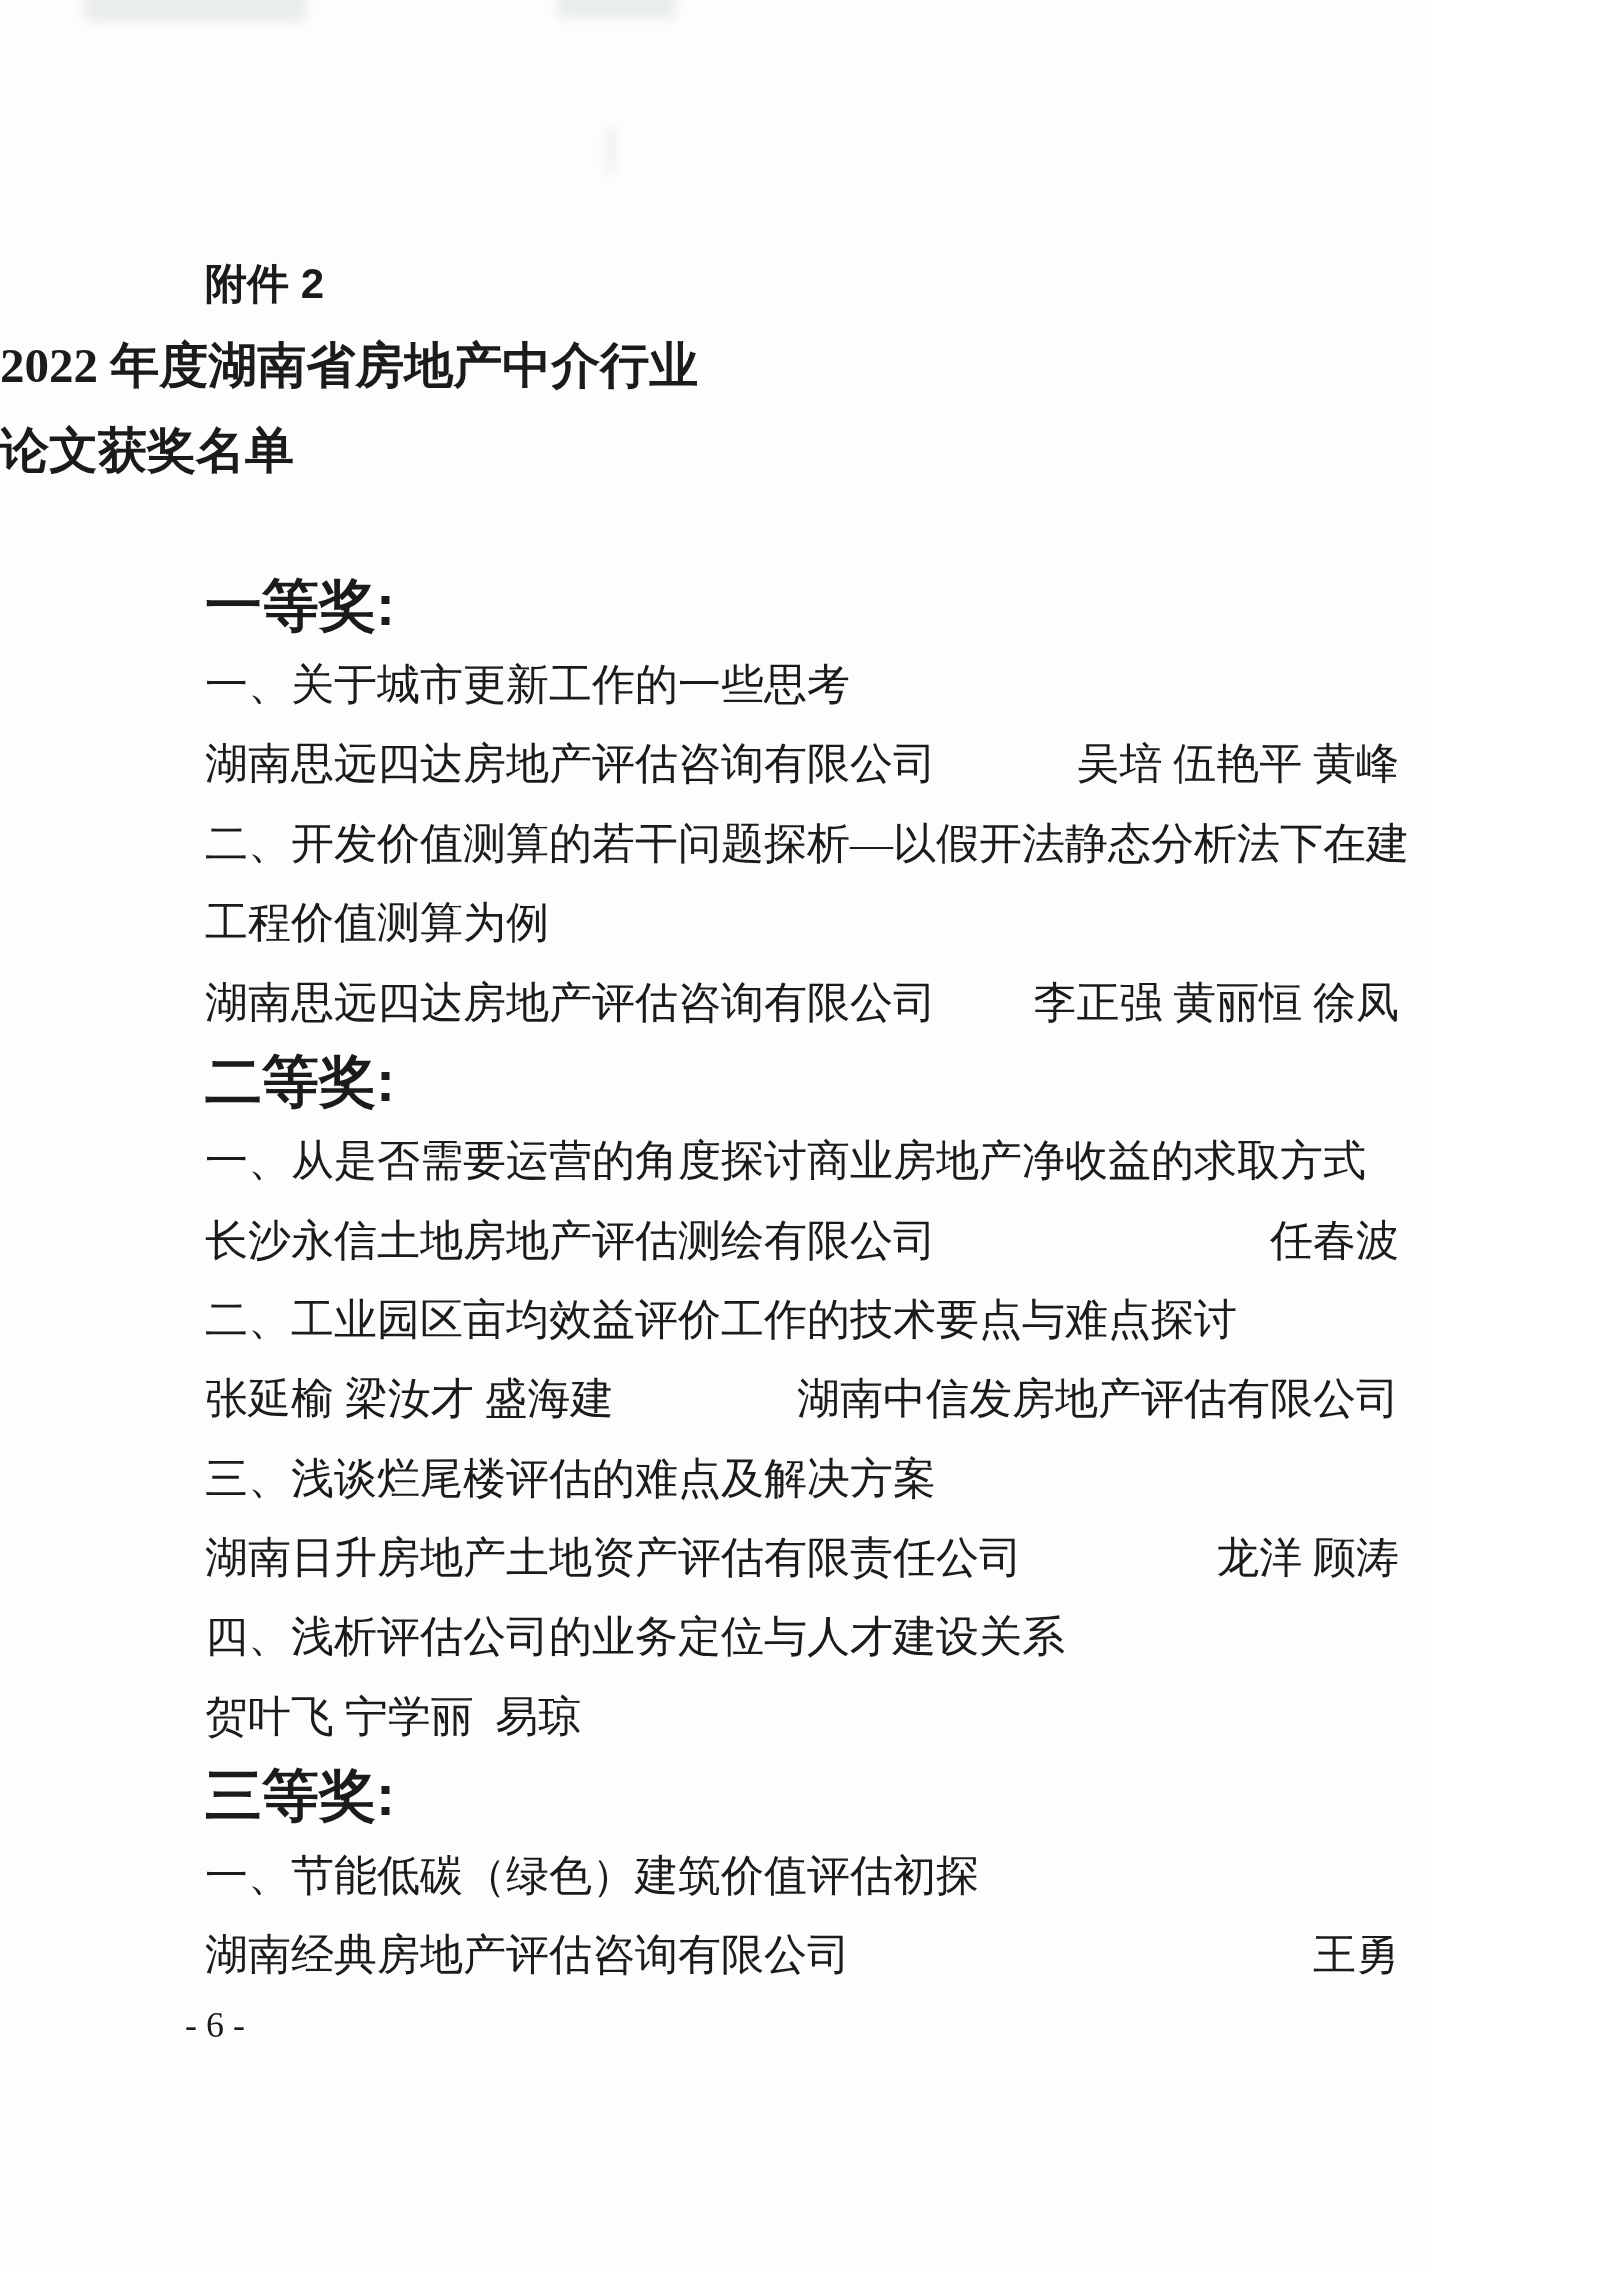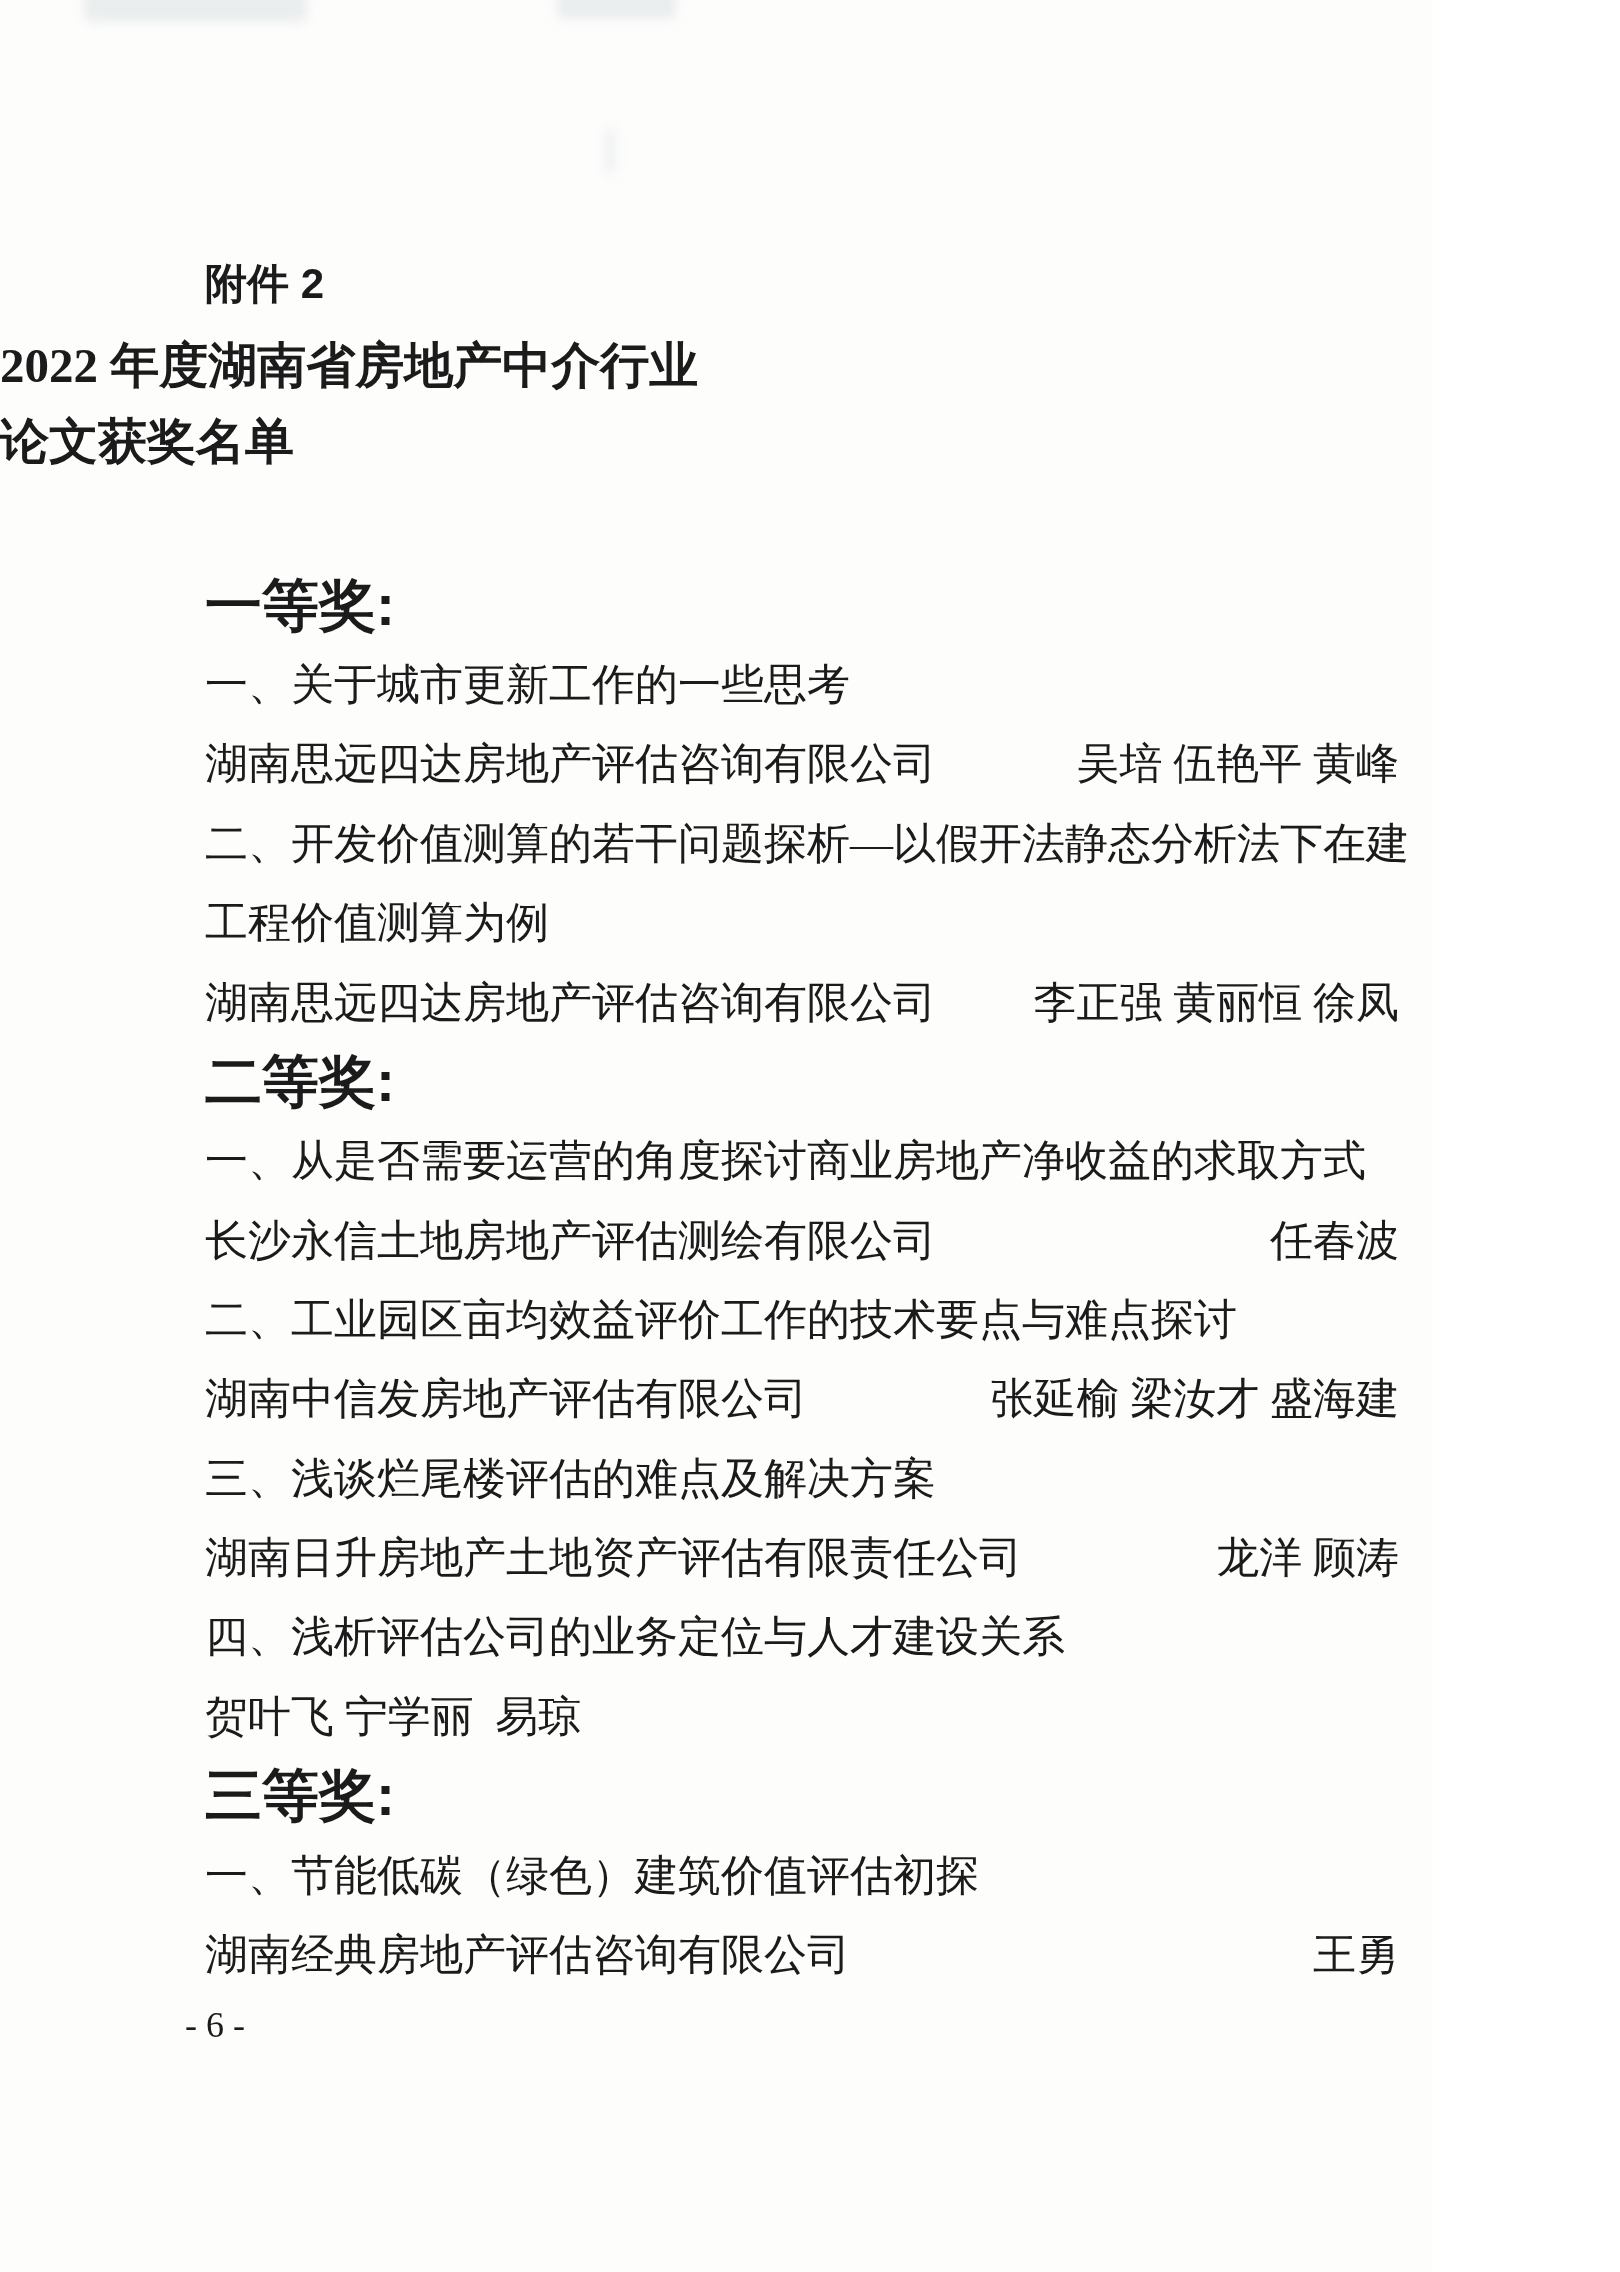--- a/index.html
+++ b/index.html
@@ -79,21 +79,21 @@
 <div class="page">
 
   <div class="artifact a1"></div>
   <div class="artifact a2"></div>
   <div class="artifact a3"></div>
 
   <div class="line attachment" style="top:259px">附件 2</div>
 
   <div class="title-line" style="top:337px">2022 年度湖南省房地产中介行业</div>
 
-  <div class="title-line" style="top:413px">论文获奖名单</div>
+  <div class="title-line" style="top:422px">论文获奖名单</div>
 
   <div class="line heading" style="top:581px">一等奖:</div>
 
   <div class="line" style="top:660px">一、关于城市更新工作的一些思考</div>
 
   <div class="line company-line" style="top:739px">
     <span>湖南思远四达房地产评估咨询有限公司</span>
     <span>吴培 伍艳平 黄峰</span>
   </div>
 
@@ -111,22 +111,22 @@
   <div class="line" style="top:1136px">一、从是否需要运营的角度探讨商业房地产净收益的求取方式</div>
 
   <div class="line company-line" style="top:1216px">
     <span>长沙永信土地房地产评估测绘有限公司</span>
     <span>任春波</span>
   </div>
 
   <div class="line" style="top:1295px">二、工业园区亩均效益评价工作的技术要点与难点探讨</div>
 
   <div class="line company-line" style="top:1374px">
+    <span>张延榆 梁汝才 盛海建</span>
     <span>湖南中信发房地产评估有限公司</span>
-    <span>张延榆 梁汝才 盛海建</span>
   </div>
 
   <div class="line" style="top:1454px">三、浅谈烂尾楼评估的难点及解决方案</div>
 
   <div class="line company-line" style="top:1533px">
     <span>湖南日升房地产土地资产评估有限责任公司</span>
     <span>龙洋 顾涛</span>
   </div>
 
   <div class="line" style="top:1612px">四、浅析评估公司的业务定位与人才建设关系</div>

